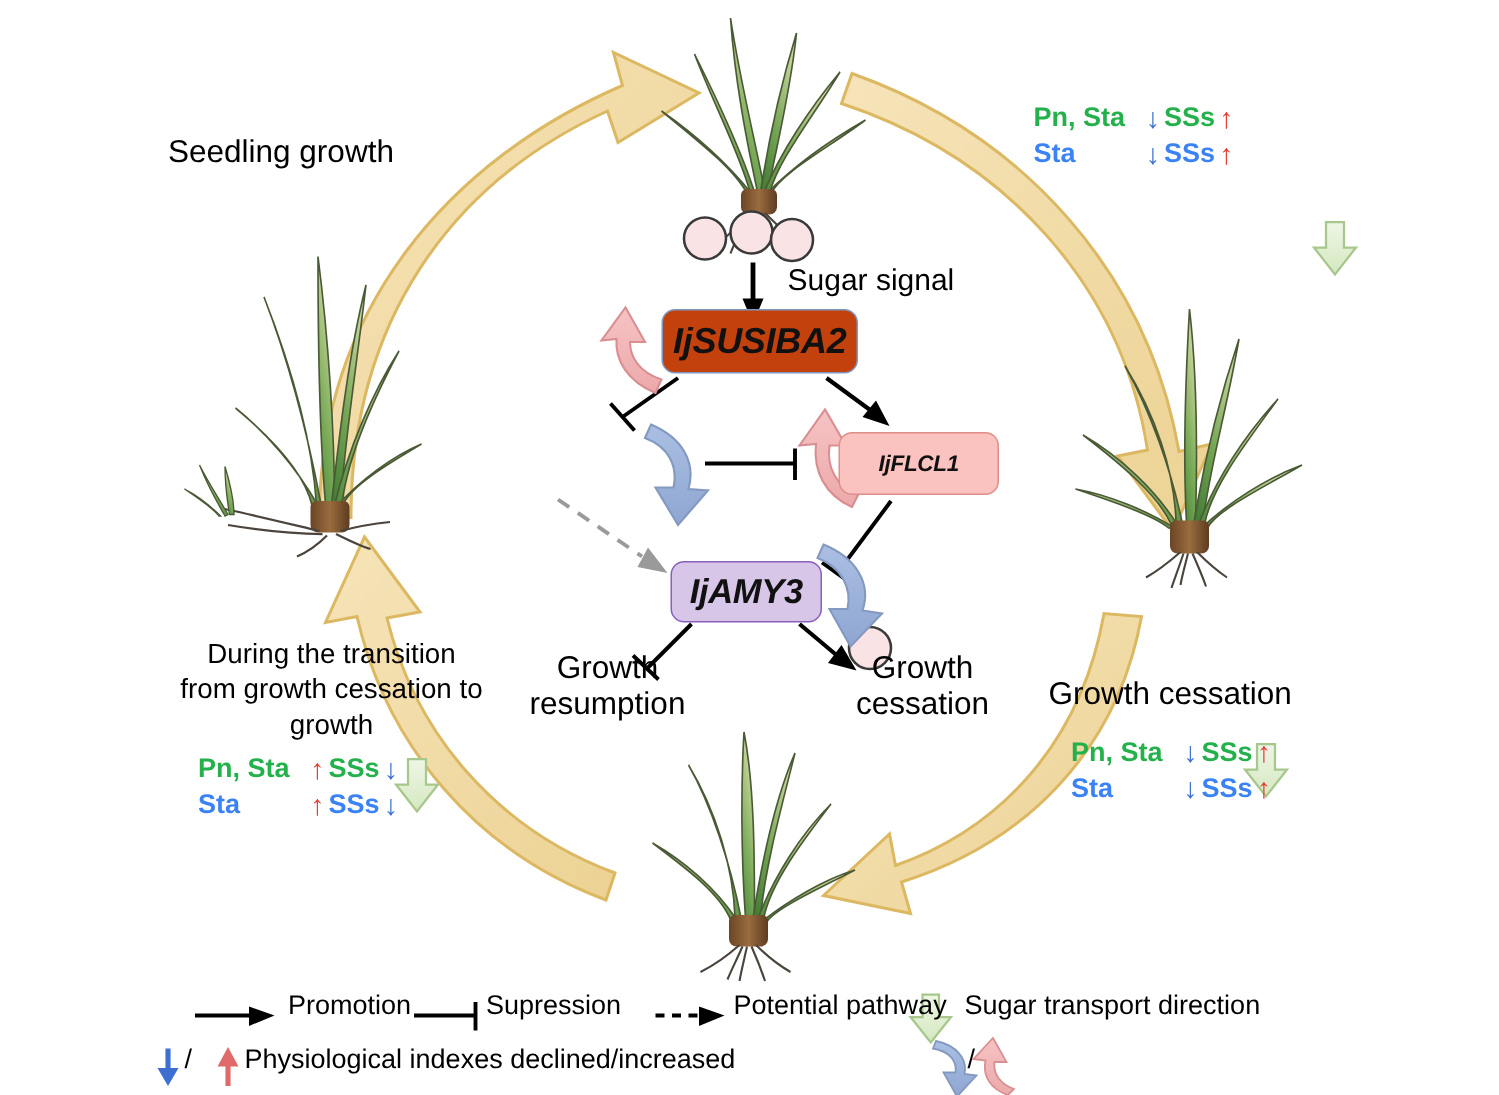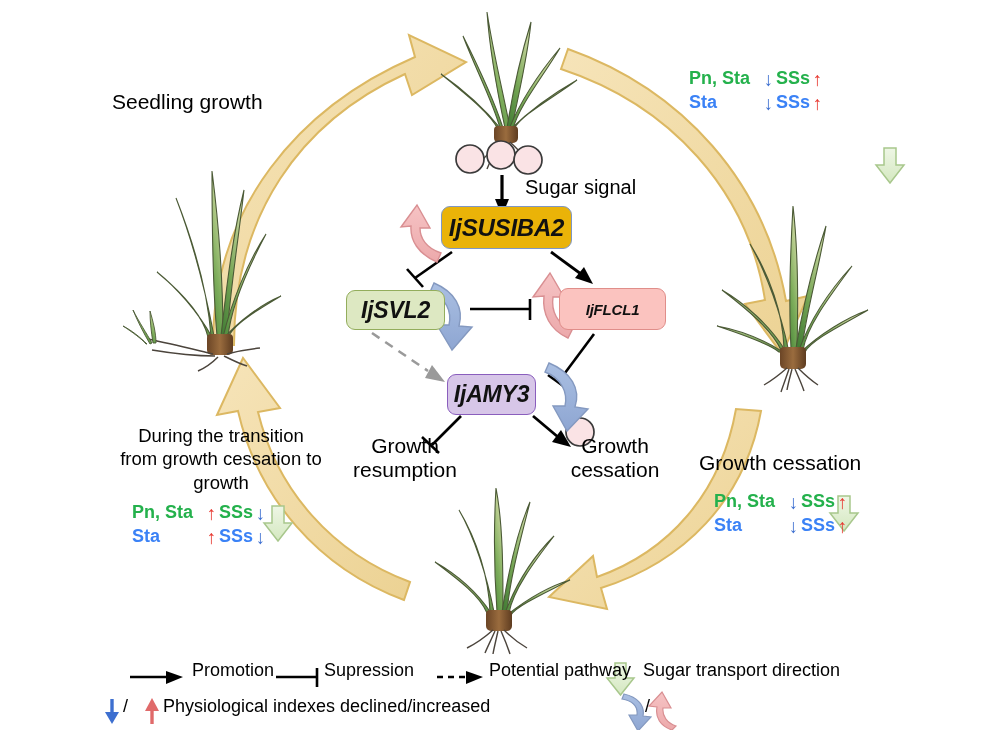--- a/index.html
+++ b/index.html
@@ -16,21 +16,21 @@
 
   
   .gene {
     position:absolute;
     display:flex; align-items:center; justify-content:center;
     font-style:italic; font-weight:700;
     border-radius:9px;
     letter-spacing:-0.2px;
     z-index:6;
   }
-  .g-susiba { background:#eab308; border:1.6px solid #7f97c4; color:#111; }
+  .g-susiba { background:#c2410c; border:1.6px solid #7f97c4; color:#111; }
   .g-svl2   { background:#dde8c2; border:1.6px solid #93ad5c; color:#111; }
   .g-flcl1  { background:#fbc3bf; border:1.6px solid #e08e8a; color:#111; }
   .g-amy3   { background:#d7c6e8; border:1.8px solid #8a5ebd; color:#111; }
 
   
   .lbl-seedling   { left:112px; top:90px;  font-size:21px; }
   .lbl-sugarsig   { left:525px; top:176px; font-size:20px; }
   .lbl-gresump    { left:340px; top:434px; font-size:21px; width:130px; text-align:center;}
   .lbl-gcess      { left:556px; top:434px; font-size:21px; width:118px; text-align:center;}
   .lbl-growthcess { left:699px; top:451px; font-size:21px; }
@@ -348,29 +348,26 @@
                C 660 726, 655 717, 657 707
                L 649 706 L 662 692 L 671 708 L 663 708
                C 662 716, 667 723, 676 726 Z" fill="url(#pinkCurve)" stroke="#d98f92" stroke-width="1.2"></path>
     </g>
   </svg>
 
   <div class="gene g-susiba" style="left:441px; top:206px; width:131px; height:43px; font-size:24px;">
     <span>IjSUSIBA2</span>
   </div>
 
-  <div class="gene g-svl2" style="left:346px; top:290px; width:99px; height:40px; font-size:23px;">
-    <span>IjSVL2</span>
-  </div>
 
   <div class="gene g-flcl1" style="left:559px; top:288px; width:107px; height:42px; font-size:15px;">
     <span>IjFLCL1</span>
   </div>
 
-  <div class="gene g-amy3" style="left:447px; top:374px; width:89px; height:41px; font-size:23px;">
+  <div class="gene g-amy3" style="left:447px; top:374px; width:101px; height:41px; font-size:23px;">
     <span>IjAMY3</span>
   </div>
 
   <div class="txt lbl-seedling">Seedling growth</div>
 
   <div class="txt lbl-sugarsig">Sugar signal</div>
 
   <div class="txt lbl-gresump center">Growth
 resumption</div>
 

